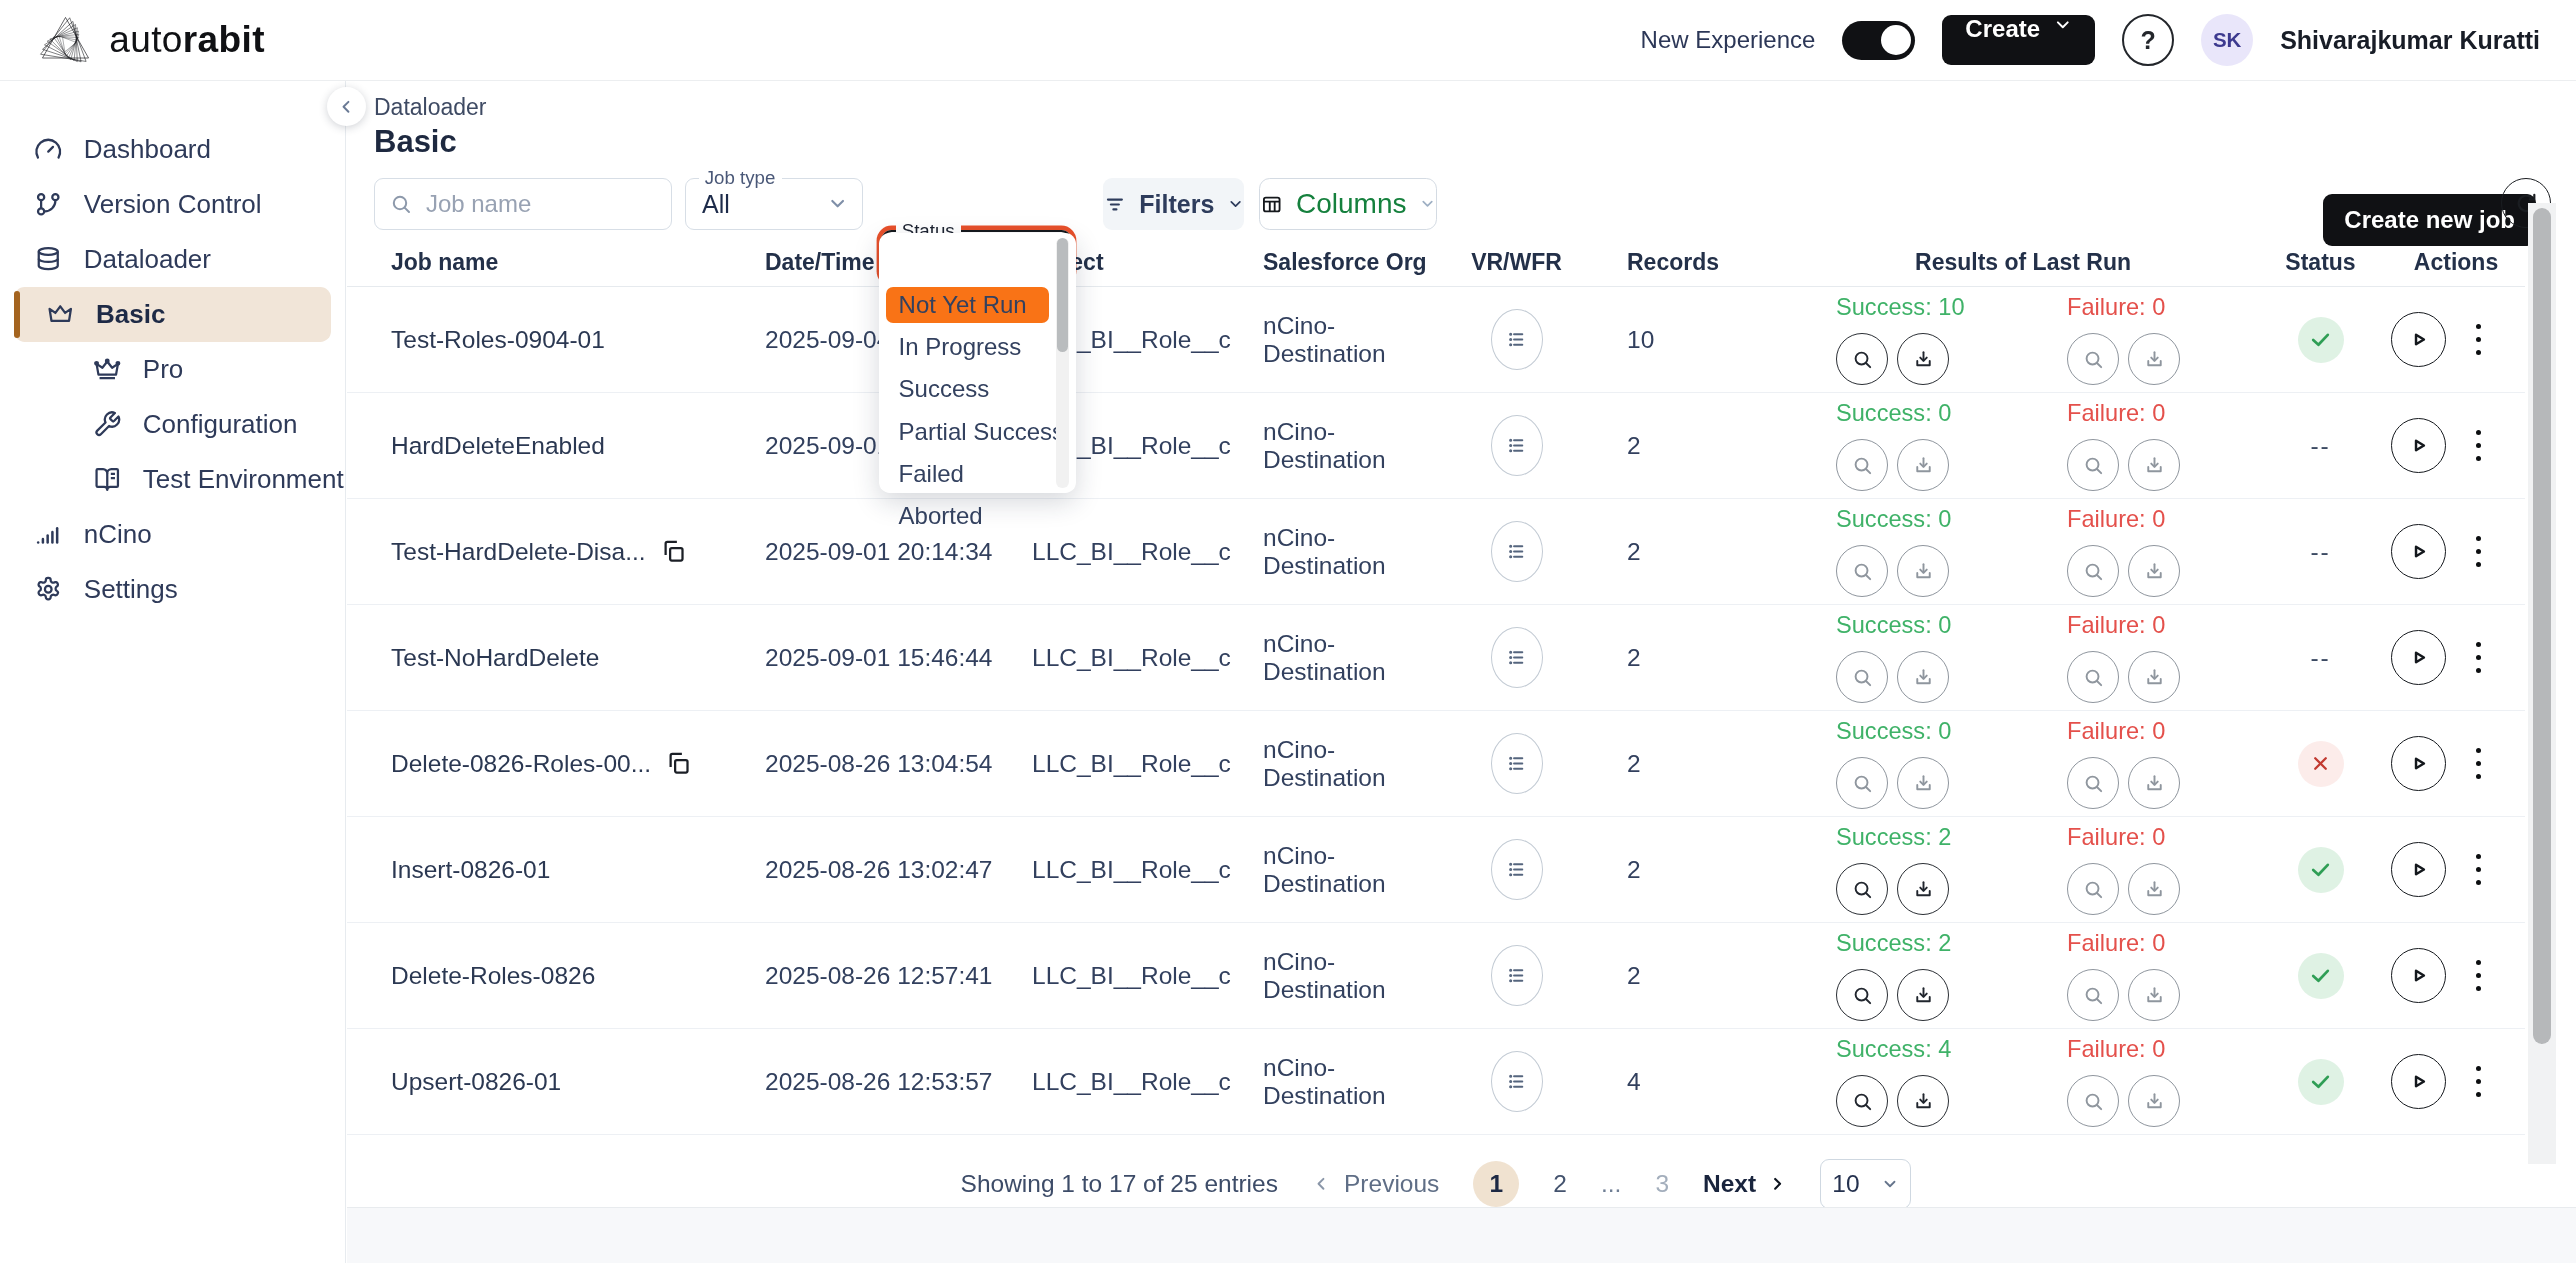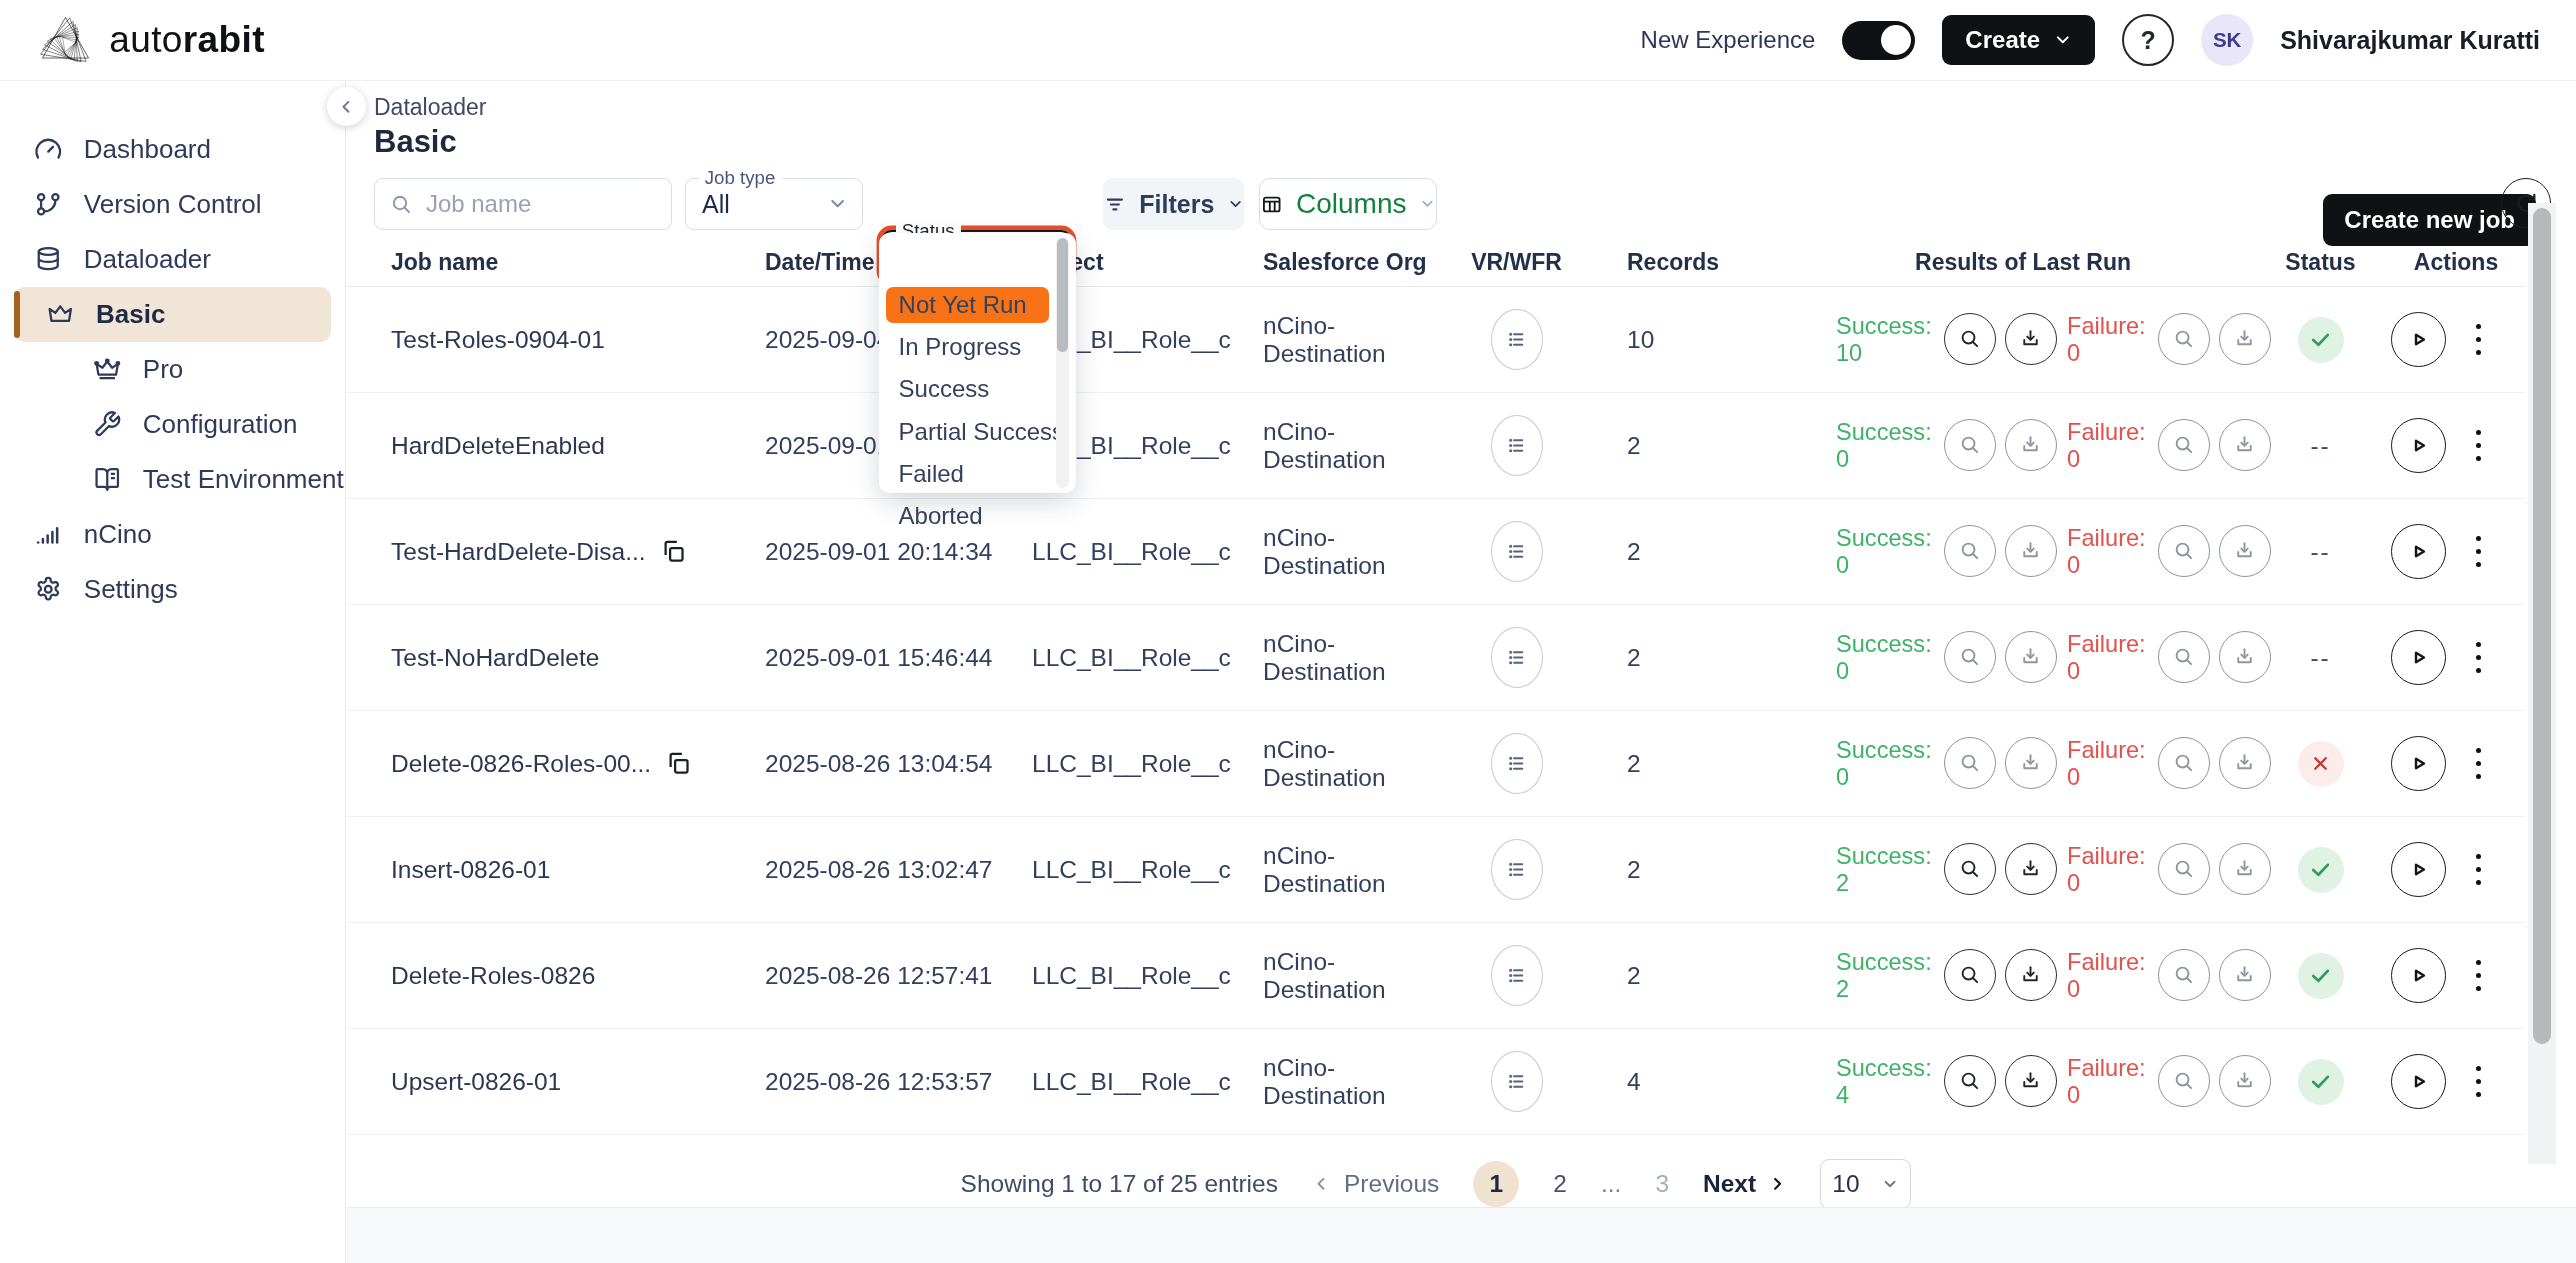--- a/index.html
+++ b/index.html
@@ -11,21 +11,21 @@
           border-bottom:0.9px solid #eceef0;display:flex;align-items:center;
           justify-content:space-between;padding:0 36px;box-sizing:border-box;}
   .brand{display:flex;align-items:center;gap:14.2px;}
   .brand-text{font-size:37px;color:#101114;letter-spacing:0.4px;}
   .brand-text b{font-weight:800;}
   .top-right{display:flex;align-items:center;gap:27px;}
   .nx-label{font-size:24px;color:#2c3757;font-weight:500;}
   .toggle{width:73px;height:39px;border-radius:19.6px;background:#101114;position:relative;cursor:pointer;}
   .toggle .knob{position:absolute;top:4.4px;right:4.4px;width:30px;height:30px;border-radius:50%;background:#fff;}
   .create-btn{height:50px;background:#101114;color:#fff;border-radius:9px;display:flex;
-              align-items:center;gap:12.5px;padding:0 23px;font-size:24px;font-weight:600;cursor:pointer;}
+              gap:12.5px;padding:0 23px;font-size:24px;font-weight:600;cursor:pointer;}
   .help-btn{width:48px;height:48px;border-radius:50%;border:2.2px solid #23262b;display:flex;
             align-items:center;justify-content:center;font-size:25px;font-weight:600;color:#23262b;cursor:pointer;}
   .avatar{width:52px;height:52px;border-radius:50%;background:#e9e6fa;display:flex;align-items:center;
           justify-content:center;font-size:20.5px;font-weight:700;color:#3d3a8f;}
   .user-name{font-size:25px;font-weight:700;color:#181d27;}
   
   .sidebar{position:absolute;top:81px;left:0;width:346px;height:1182px;background:#fff;
            border-right:0.9px solid #e7ebef;box-sizing:border-box;padding-top:41px;}
   .side-item{height:55px;display:flex;align-items:center;gap:21.3px;padding-left:34px;
              font-size:26px;font-weight:500;color:#2e3a59;cursor:pointer;}
@@ -77,21 +77,21 @@
   .thead .c-status,.thead .c-actions{text-align:center;}
   .thead .c-records,.thead .c-success{padding-left:44px;}
   .thead .c-vrwfr{text-align:center;}
   .trow{height:106px;border-bottom:1.3px solid #edf0f4;font-size:24.5px;color:#32405e;}
   .cell-name{display:flex;align-items:center;gap:14.2px;color:#2b3852;}
   .copy-ic{color:#1b1f26;cursor:pointer;}
   .cell-vrwfr{display:flex;justify-content:center;}
   .vr-oval{width:50px;height:59px;border:1.4px solid #c3cbd4;border-radius:50%;display:flex;
            align-items:center;justify-content:center;color:#55657e;cursor:pointer;}
   .cell-records{padding-left:44px;}
-  .res-cell{padding-left:44px;display:flex;flex-direction:row;gap:12px;}
+  .res-cell{padding-left:44px;display:flex;flex-direction:column;gap:12px;}
   .res-label{font-size:23.6px;}
   .res-label.ok{color:#3fb268;}
   .res-label.bad{color:#e4504b;}
   .res-icons{display:flex;gap:9px;}
   .cir-btn{width:50px;height:50px;border-radius:50%;border:1.4px solid #8f969e;color:#8f969e;
            display:flex;align-items:center;justify-content:center;cursor:pointer;background:#fff;}
   .res-icons.active .cir-btn{border-color:#2b2f35;color:#21262e;}
   .cell-status{display:flex;justify-content:center;}
   .badge{width:46px;height:46px;border-radius:50%;display:flex;align-items:center;justify-content:center;}
   .badge.ok{background:#dff2e4;color:#2f9e55;}

